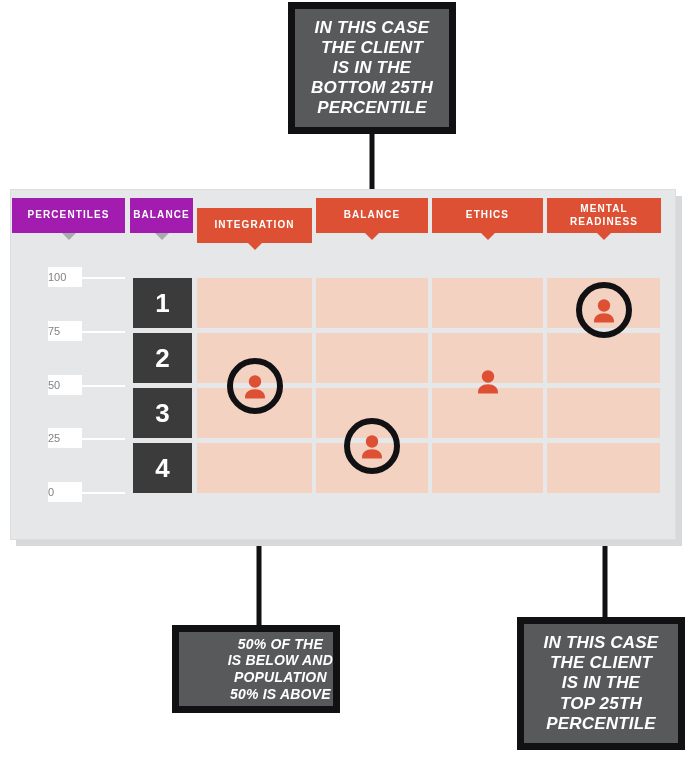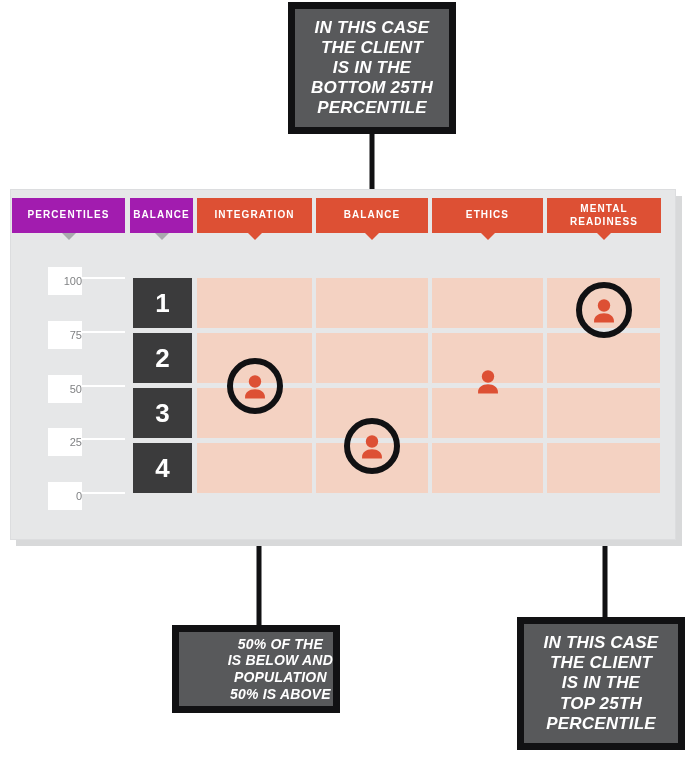--- a/index.html
+++ b/index.html
@@ -121,23 +121,23 @@
     z-index:3;
   }
   .pill{
     position:absolute;
     background:#ffffff;
     color:#808284;
     font-size:11px;
     font-weight:normal;
     display:flex;
     align-items:center;
-    justify-content:flex-end;
+    justify-content:flex-start;
     z-index:4;
-    height:28px;
+    height:20px;
   }
 
   
   .person{position:absolute;z-index:5;}
   .ring{
     position:absolute;
     border-radius:50%;
     border:6px solid #111113;
     box-sizing:border-box;
     z-index:5;
@@ -176,21 +176,21 @@
       <div class="band" style="left: 432px; width: 111px; top: 443px; height: 50px;"></div>
       <div class="band" style="left: 547px; width: 113px; top: 443px; height: 50px;"></div>
       <div class="hdr gray" style="left: 12px; width: 113px;">
         <span>PERCENTILES</span>
         <div class="tri"></div>
       </div>
       <div class="hdr gray" style="left: 130px; width: 63px;">
         <span>BALANCE</span>
         <div class="tri"></div>
       </div>
-      <div class="hdr orange" style="left: 197px; width: 115px;">
+      <div class="hdr orange" style="left: 197px; width: 115px; margin-top: 10px;">
         <span>INTEGRATION</span>
         <div class="tri"></div>
       </div>
       <div class="hdr orange" style="left: 316px; width: 112px;">
         <span>BALANCE</span>
         <div class="tri"></div>
       </div>
       <div class="hdr orange" style="left: 432px; width: 111px; text-align: center;">
         <span>ETHICS</span>
         <div class="tri"></div>

